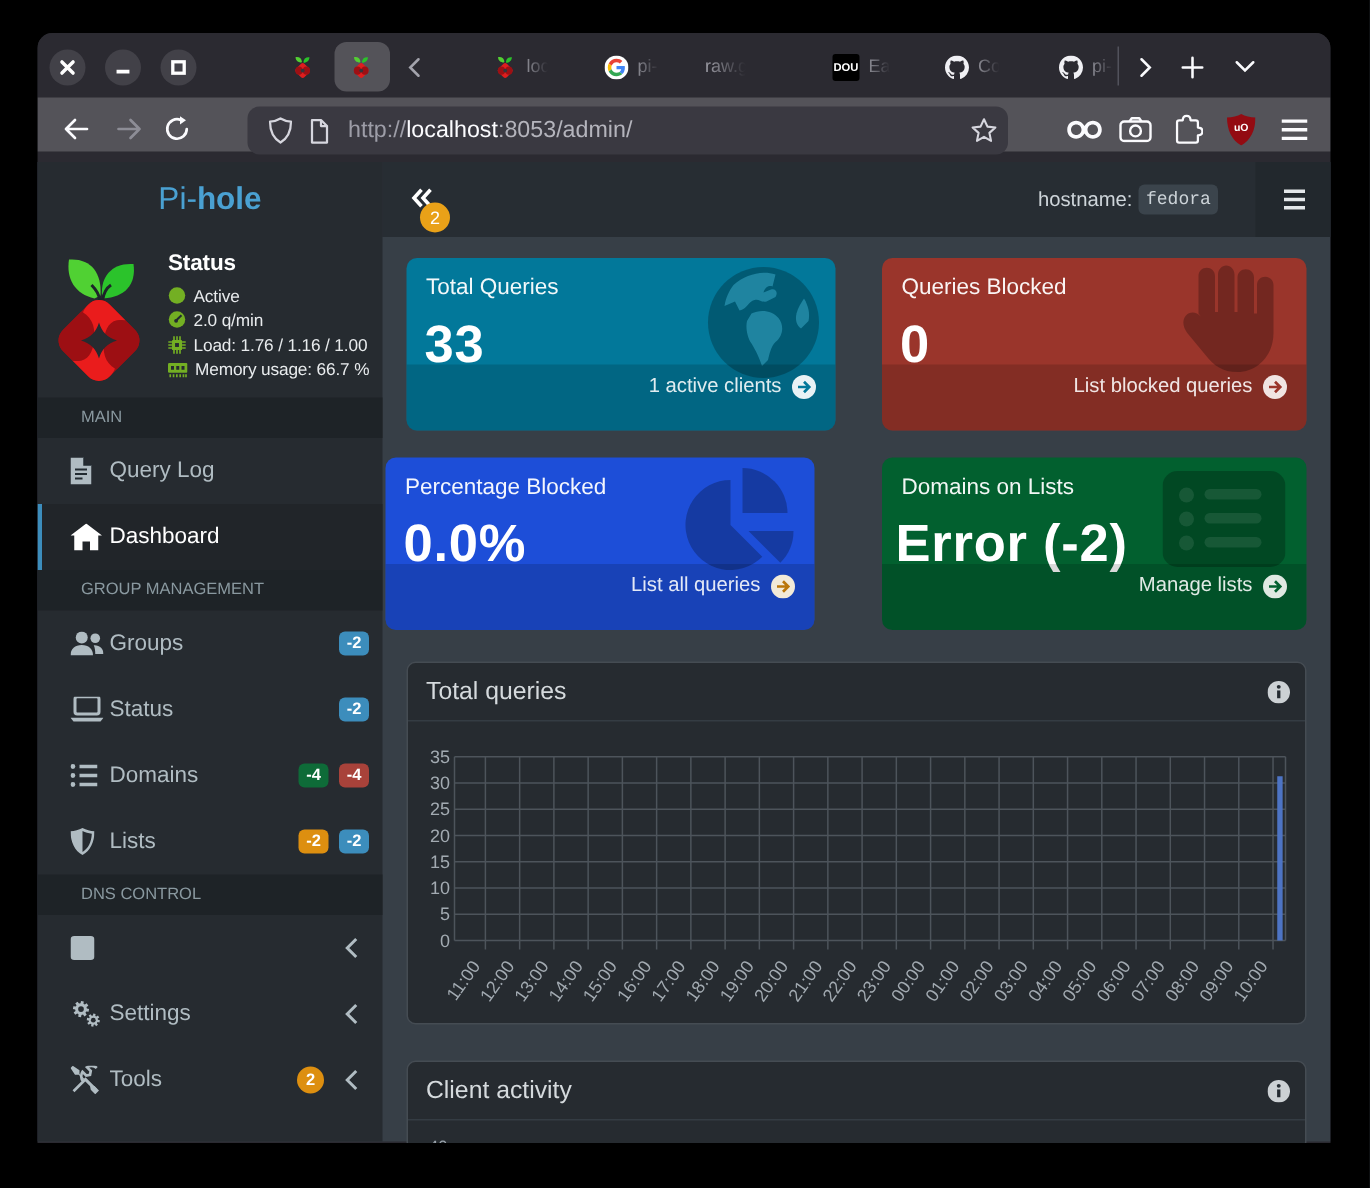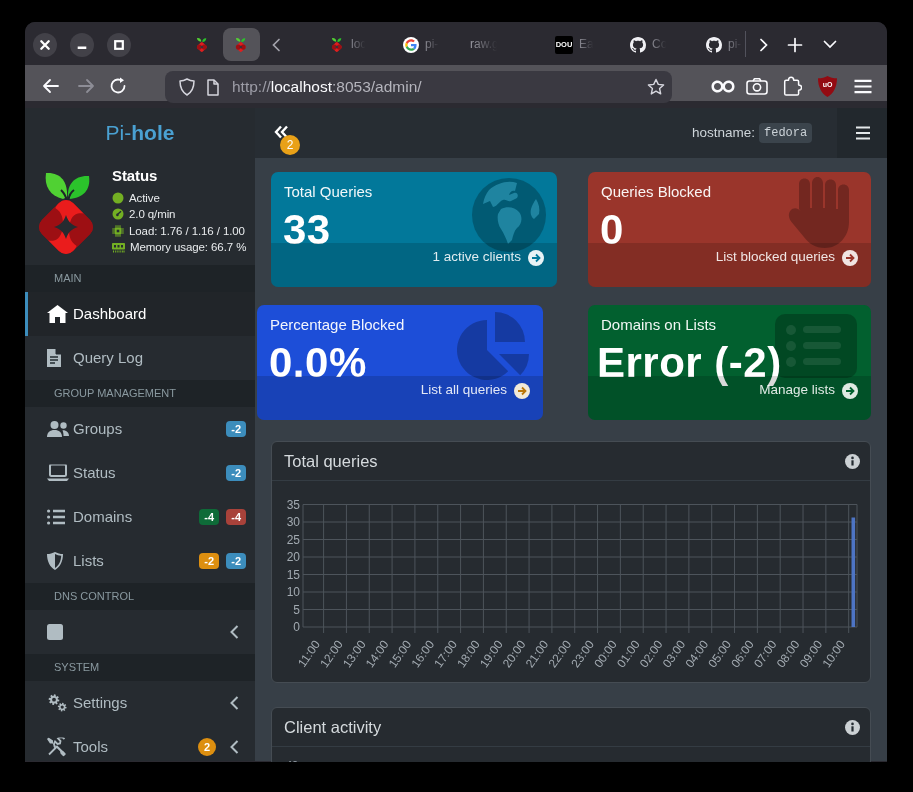--- a/index.html
+++ b/index.html
@@ -52,21 +52,21 @@
 
   
   #status { position:absolute; left:87px; top:59px; color:#e8ebed; font-size:11.5px; letter-spacing:-0.1px; }
   #status .st { font-size:15px; font-weight:bold; color:#fff; margin-bottom:6px; }
   #status .row { height:16.3px; line-height:16.3px; white-space:nowrap; }
   #status .row svg { vertical-align:-2px; margin-right:5px; }
 
   
   .card { position:absolute; width:286px; height:115px; border-radius:7px; overflow:hidden; color:#fff; }
   .card .ttl { position:absolute; left:13px; top:11px; font-size:15px; color:rgba(255,255,255,0.95); }
-  .card .num { position:absolute; left:12px; top:41px; font-size:42px; line-height:34px; font-weight:bold; letter-spacing:0.5px; }
+  .card .num { position:absolute; left:12px; top:41px; font-size:35px; line-height:34px; font-weight:bold; letter-spacing:0.5px; }
   .card .foot { position:absolute; left:0; bottom:0; width:100%; height:44px; line-height:28px;
     background:rgba(0,0,0,0.15); font-size:13.5px; color:rgba(255,255,255,0.88); }
   .card .foot span { position:absolute; right:36px; top:0; }
   .card .foot svg { position:absolute; right:13px; top:7px; }
   .card svg.icon { position:absolute; }
 
   
   .panel { position:absolute; left:246px; width:600px; background:#262b30; border-radius:6px;
     border:1px solid #454c53; }
   .phead { height:39px; line-height:38px; padding-left:12px; font-size:16.5px; color:#d5dadd;
@@ -259,33 +259,33 @@
           </svg>Load: 1.76 / 1.16 / 1.00</div>
       <div class="row"><svg width="13" height="11" viewBox="0 0 13 11">
             <rect x="0" y="1" width="13" height="6.5" rx="0.8" fill="#73af23"></rect>
             <path d="M1.5 8.5 V10.5 M3.7 8.5 V10.5 M5.9 8.5 V10.5 M8.1 8.5 V10.5 M10.3 8.5 V10.5 M12 8.5 V10.5" stroke="#73af23" stroke-width="1.1"></path>
             <path d="M2 3 h2 v2.5 h-2 z M5.5 3 h2 v2.5 h-2 z M9 3 h2 v2.5 h-2 z" fill="#262b30"></path>
           </svg>Memory usage: 66.7 %</div>
     </div>
 
     <div id="menu">
       <div class="shead">MAIN</div>
-      <div class="mitem active">
-        <svg class="mic" width="21" height="18" viewBox="0 0 21 18">
-            <path d="M10.5 0 L0 8 H2.5 V18 H8 V12 H13 V18 H18.5 V8 H21 Z" fill="#fff"></path>
-          </svg>
-        <span class="mtx">Dashboard</span>
-      </div>
       <div class="mitem">
         <svg class="mic" width="14" height="18" viewBox="0 0 14 18">
             <path d="M0 0 H9 L14 5 V18 H0 Z M9 0 V5 H14" fill="#b0bcc2"></path>
             <path d="M9 0 V5 H14" fill="none" stroke="#222b31" stroke-width="1"></path>
             <path d="M3 8 H11 M3 11 H11 M3 14 H8" stroke="#222b31" stroke-width="1.4"></path>
           </svg>
         <span class="mtx">Query Log</span>
+      </div>
+      <div class="mitem active">
+        <svg class="mic" width="21" height="18" viewBox="0 0 21 18">
+            <path d="M10.5 0 L0 8 H2.5 V18 H8 V12 H13 V18 H18.5 V8 H21 Z" fill="#fff"></path>
+          </svg>
+        <span class="mtx">Dashboard</span>
       </div>
       <div class="shead">GROUP MANAGEMENT</div>
       <div class="mitem">
         <svg class="mic" width="22" height="16" viewBox="0 0 22 16">
             <circle cx="7.5" cy="4" r="4" fill="#b0bcc2"></circle>
             <path d="M0 16 C0 11.5 3 9 7.5 9 C12 9 15 11.5 15 16 Z" fill="#b0bcc2"></path>
             <circle cx="16.5" cy="4.5" r="3.2" fill="#b0bcc2"></circle>
             <path d="M15.5 9.2 C19.5 9 22 11.5 22 15 L16.5 15 C16.5 13 16.3 11 15.5 9.2 Z" fill="#b0bcc2"></path>
           </svg>
         <span class="mtx">Groups</span>
@@ -320,21 +320,20 @@
       </div>
       <div class="shead">DNS CONTROL</div>
       <div class="mitem">
         <svg class="mic" width="16" height="16" viewBox="0 0 16 16">
             <rect x="0" y="0" width="16" height="16" rx="2.5" fill="#b0bcc2"></rect>
           </svg>
         <svg class="chev" width="9" height="14" viewBox="0 0 9 14">
             <path d="M7.5 1 L1.5 7 L7.5 13" stroke="#b0bcc2" stroke-width="2" fill="none"></path>
           </svg>
       </div>
-      <div class="shead">SYSTEM</div>
       <div class="mitem">
         <svg class="mic" width="22" height="19" viewBox="0 0 22 19">
             <g fill="#b0bcc2">
               <path d="M12.40 6.20 L12.07 8.07 L10.54 7.84 L9.97 8.73 L10.82 10.02 L9.26 11.10 L8.34 9.86 L7.31 10.09 L7.00 11.60 L5.13 11.27 L5.36 9.74 L4.47 9.17 L3.18 10.02 L2.10 8.46 L3.34 7.54 L3.11 6.51 L1.60 6.20 L1.93 4.33 L3.46 4.56 L4.03 3.67 L3.18 2.38 L4.74 1.30 L5.66 2.54 L6.69 2.31 L7.00 0.80 L8.87 1.13 L8.64 2.66 L9.53 3.23 L10.82 2.38 L11.90 3.94 L10.66 4.86 L10.89 5.89 Z"></path>
               <circle cx="7" cy="6.2" r="1.9" fill="#262b30"></circle>
               <path d="M19.60 13.60 L19.33 15.12 L18.01 14.90 L17.56 15.61 L18.31 16.71 L17.04 17.60 L16.27 16.51 L15.45 16.69 L15.20 18.00 L13.68 17.73 L13.90 16.41 L13.19 15.96 L12.09 16.71 L11.20 15.44 L12.29 14.67 L12.11 13.85 L10.80 13.60 L11.07 12.08 L12.39 12.30 L12.84 11.59 L12.09 10.49 L13.36 9.60 L14.13 10.69 L14.95 10.51 L15.20 9.20 L16.72 9.47 L16.50 10.79 L17.21 11.24 L18.31 10.49 L19.20 11.76 L18.11 12.53 L18.29 13.35 Z"></path>
               <circle cx="15.2" cy="13.6" r="1.6" fill="#262b30"></circle>
             </g>
           </svg>
         <span class="mtx">Settings</span>

